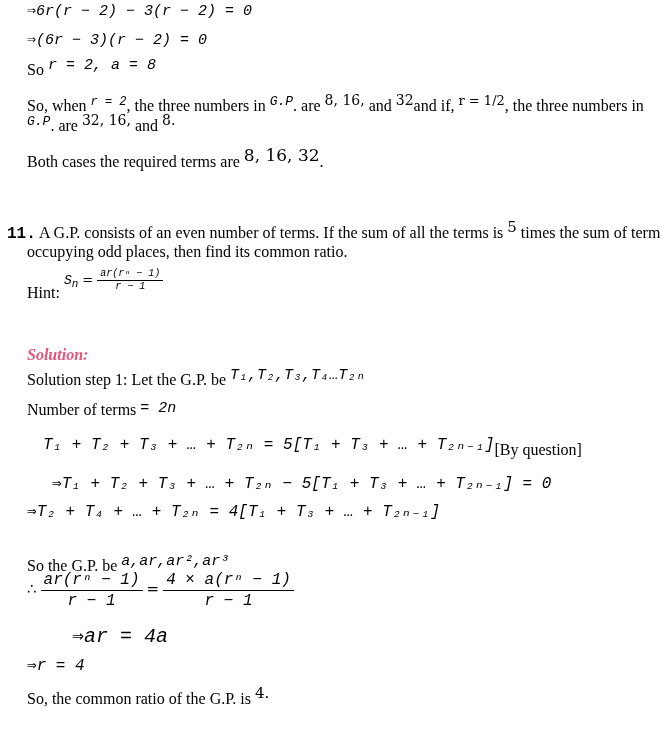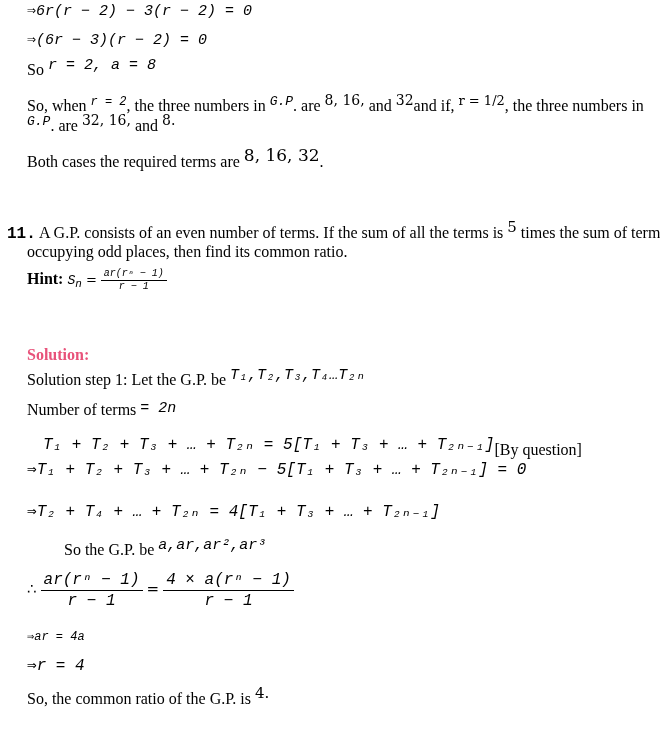--- a/index.html
+++ b/index.html
@@ -6,21 +6,21 @@
   body {
     width: 660px; height: 741px; position: relative; overflow: hidden;
     font-family: "Liberation Serif", serif; color: #000; font-size: 16px;
   }
   .ln { position: absolute; left: 27px; white-space: nowrap; line-height: 20px; }
   .m { font-family: Liberation Mono, monospace; font-style: italic; font-size: 15px; }
   .mn { font-family: "DejaVu Serif", serif; font-size: 15px; }
   .up { position: relative; top: -6px; }
   sub { font-size: 11px; vertical-align: -3px; }
   .bold { font-weight: bold; font-family: Liberation Mono, monospace; }
-  .sol { color: #e8527a; font-weight: bold; }
+  .sol { color: #e8527a; font-weight: bold; font-style: italic; }
   .frac { display: inline-block; vertical-align: middle; text-align: center; }
   .frac .num { display: block; border-bottom: 1px solid #000; padding: 0 3px; }
   .frac .den { display: block; padding: 0 3px; }
   .small .num, .small .den { font-size: 10px; line-height: 12px; }
   .big .num, .big .den { font-size: 16px; line-height: 20px; }
 </style>
 </head>
 <body>
 
 <div class="ln m" style="top:2px;">⇒6r(r − 2) − 3(r − 2) = 0</div>
@@ -52,59 +52,59 @@
 
 <div class="ln" style="top:223px; left:7px;">
   <span class="bold">11.</span>
   <span>A G.P. consists of an even number of terms. If the sum of all the terms is</span>
   <span class="mn up" style="font-size:15px;">5</span>
   <span>times the sum of terms</span>
 </div>
 <div class="ln" style="top:242px;">occupying odd places, then find its common ratio.</div>
 
 <div class="ln" style="top:268px; line-height:normal;">
-  <span style="position:relative; top:0;font-weight:bold;">Hint:</span>
+  <span style="position:relative; top:14px;">Hint:</span>
   <span class="m" style="font-size:13px;"><span>S</span><sub>n</sub></span>
   <span class="mn" style="font-size:13px;">=</span>
   <span class="frac small m">
     <span class="num">ar(rⁿ − 1)</span>
     <span class="den">r − 1</span>
   </span>
 </div>
 
 <div class="ln sol" style="top:345px;">Solution:</div>
 <div class="ln" style="top:370px;">
   <span>Solution step 1: Let the G.P. be</span>
   <span class="m up">T₁,T₂,T₃,T₄…T₂ₙ</span>
 </div>
 <div class="ln" style="top:400px;">
   <span>Number of terms</span>
   <span class="m up" style="top:-3px;">= 2n</span>
 </div>
 <div class="ln" style="top:434px;">
   <span class="m" style="font-size:16px;margin-left:16px;">T₁ + T₂ + T₃ +  … + T₂ₙ = 5[T₁ + T₃ + … + T₂ₙ₋₁]</span><span style="position:relative; top:6px;">[By question]</span>
 </div>
-<div class="ln m" style="top:460px; font-size:16px;">⇒T₁ + T₂ + T₃ +  … + T₂ₙ − 5[T₁ + T₃ +  … + T₂ₙ₋₁] = 0</div>
+<div class="ln m" style="top:474px; font-size:16px;margin-left:25px;">⇒T₁ + T₂ + T₃ +  … + T₂ₙ − 5[T₁ + T₃ +  … + T₂ₙ₋₁] = 0</div>
 <div class="ln m" style="top:502px; font-size:16px;">⇒T₂ + T₄ +  … + T₂ₙ = 4[T₁ + T₃ +  … + T₂ₙ₋₁]</div>
-<div class="ln" style="top:540px;margin-left:37px;">
+<div class="ln" style="top:556px;">
   <span>So the G.P. be</span>
   <span class="m up">a,ar,ar²,ar³</span>
 </div>
 
 <div class="ln" style="top:570px; line-height:normal;">
   <span class="mn">∴</span>
   <span class="frac big m">
     <span class="num">ar(rⁿ − 1)</span>
     <span class="den">r − 1</span>
   </span>
   <span class="mn">=</span>
   <span class="frac big m">
     <span class="num">4 × a(rⁿ − 1)</span>
     <span class="den">r − 1</span>
   </span>
 </div>
 
-<div class="ln m" style="top:627px; font-size:12px;">⇒ar = 4a</div>
+<div class="ln m" style="top:627px; font-size:20px;margin-left:45px;">⇒ar = 4a</div>
 <div class="ln m" style="top:656px; font-size:16px;">⇒r = 4</div>
 <div class="ln" style="top:689px;">
   <span>So, the common ratio of the G.P. is</span>
   <span class="mn up">4.</span>
 </div>
 
 </body></html>

